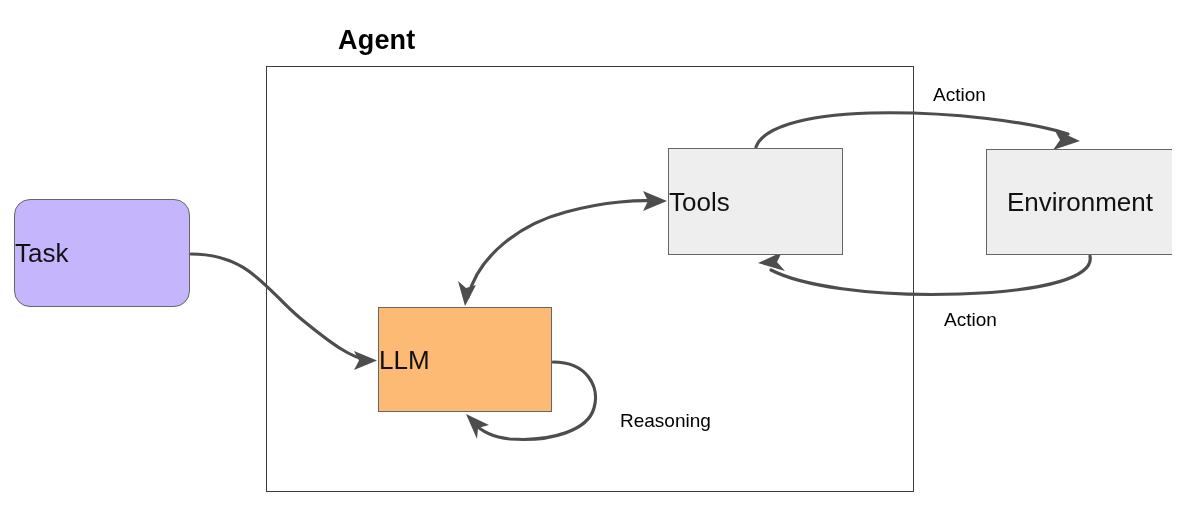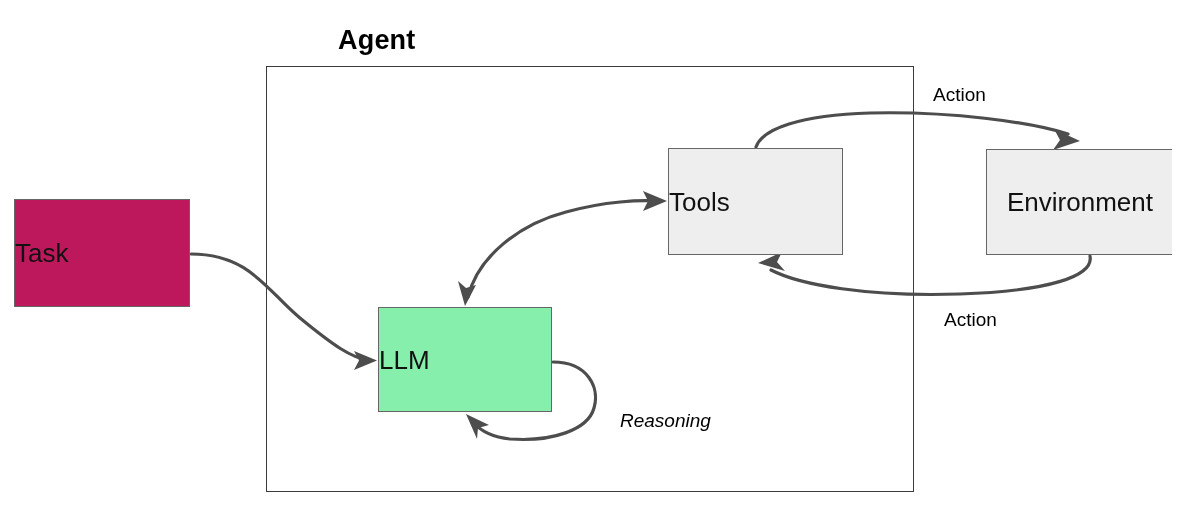--- a/index.html
+++ b/index.html
@@ -108,35 +108,35 @@
       <polygon class="arrow-head" points="758,263 785,271 777,262 782,252" style="fill: rgb(77, 77, 77);"></polygon>
     </g>
 
     <g>
       <path class="edge-path" d="M 553,362 C 588,362 600,388 594,408 C 588,430 552,442 510,439 C 492,437 480,430 474,423" style="stroke: rgb(77, 77, 77);"></path>
       <polygon class="arrow-head" points="466,414 477,439 478,428 489,425" style="fill: rgb(77, 77, 77);"></polygon>
     </g>
 
   </svg>
 
-  <div class="node" id="node-task" style="left: 14px; top: 199px; width: 176px; height: 108px; background: #be185d; border-color: rgb(102, 102, 102);">
+  <div class="node" id="node-task" style="left: 14px; top: 199px; width: 176px; height: 108px; background: #c4b5fd; border-color: rgb(102, 102, 102); border-radius: 16px;">
     <span class="node-label" style="font-size: 26px; color: rgb(17, 17, 17);">Task</span>
   </div>
 
-  <div class="node" id="node-llm" style="left: 378px; top: 307px; width: 174px; height: 105px; background: #86efac; border-color: rgb(102, 102, 102);">
+  <div class="node" id="node-llm" style="left: 378px; top: 307px; width: 174px; height: 105px; background: #fdba74; border-color: rgb(102, 102, 102);">
     <span class="node-label" style="font-size: 26px; color: rgb(17, 17, 17);">LLM</span>
   </div>
 
   <div class="node" id="node-tools" style="left: 668px; top: 148px; width: 175px; height: 107px; background: rgb(238, 238, 238); border-color: rgb(102, 102, 102);">
     <span class="node-label" style="font-size: 26px; color: rgb(17, 17, 17);">Tools</span>
   </div>
 
   <div class="node" id="node-environment" style="left: 986px; top: 149px; width: 199px; height: 106px; background: rgb(238, 238, 238); border-color: rgb(102, 102, 102); padding-left: 20px;">
     <span class="node-label" style="font-size: 26px; color: rgb(17, 17, 17);">Environment</span>
   </div>
 
   <div class="edge-label" id="label-action" style="left: 933px; top: 85px; font-size: 19px;">Action</div>
 
   <div class="edge-label" id="label-result" style="left: 944px; top: 310px; font-size: 19px;">Action</div>
 
-  <div class="edge-label" id="label-reasoning" style="left: 620px; top: 411px; font-size: 19px; font-style: italic;">Reasoning</div>
+  <div class="edge-label" id="label-reasoning" style="left: 620px; top: 411px; font-size: 19px;">Reasoning</div>
 
 </div>
 
 </body></html>

